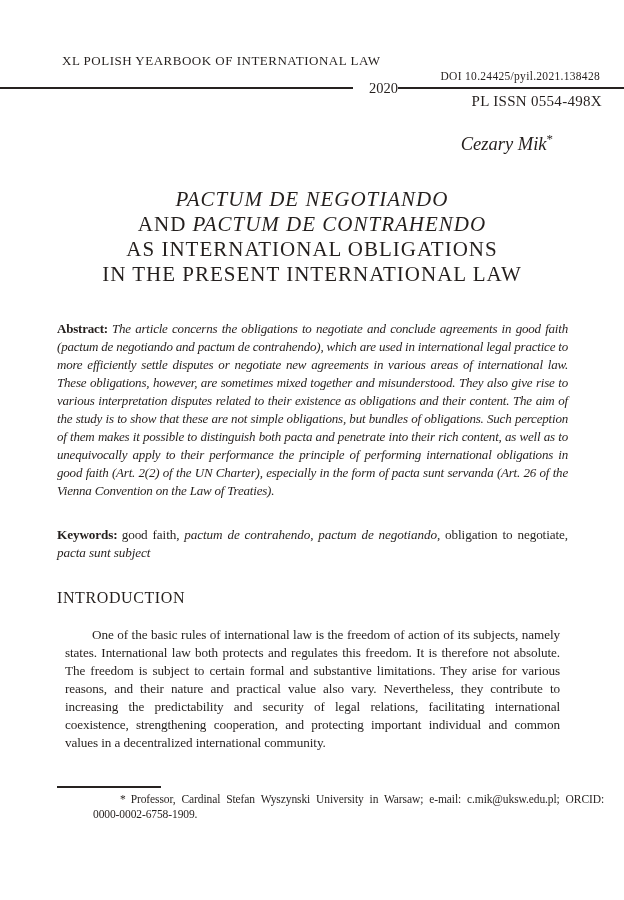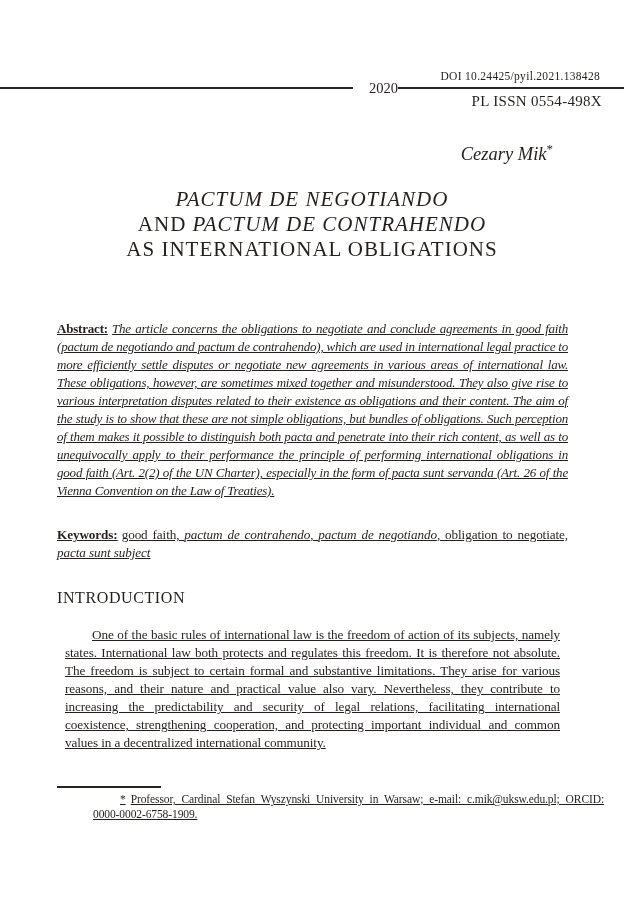--- a/index.html
+++ b/index.html
@@ -27,32 +27,32 @@
   .doi-label {
     position: absolute; right: 24px; top: 70px;
     font-size: 11.5px; letter-spacing: 0.3px; white-space: nowrap;
   }
   .issn-label {
     position: absolute; right: 22px; top: 93px;
     font-size: 15px; letter-spacing: 0.3px; white-space: nowrap;
   }
   
   .author {
-    position: absolute; right: 71px; top: 141px;
+    position: absolute; right: 71px; top: 131px;
     font-style: italic; font-size: 18.5px; white-space: nowrap;
   }
   .author sup { font-size: 70%; font-style: normal; }
   .article-title {
     position: absolute; left: 0; right: 0; top: 187px;
     text-align: center; font-size: 21px; line-height: 25px;
     letter-spacing: 1px;
   }
   .article-title .i { font-style: italic; }
   
-  .textcol { position: absolute; left: 57px; width: 511px; text-decoration: underline; }
+  .textcol { position: absolute; left: 57px; width: 511px; }
   .abstract {
     top: 320px; font-size: 13px; line-height: 18px;
     letter-spacing: -0.2px; text-align: justify;
   }
   .abstract .seg { font-style: italic; }
   .lead-label { font-weight: bold; font-style: normal; margin-right: 4px; }
   .keywords {
     top: 526px; font-size: 13.2px; line-height: 18px;
     letter-spacing: -0.1px; text-align: justify;
   }
@@ -77,32 +77,34 @@
     top: 792px; font-size: 11.5px; line-height: 15px;
     letter-spacing: -0.1px; text-align: justify; text-indent: 27px; margin-left: 36px;
   }
   .fn-marker { margin-right: 5px; }
 </style>
 </head>
 <body>
 
 <div class="page">
 
+  <div class="journal-title">XL POLISH YEARBOOK OF INTERNATIONAL LAW</div>
   <div class="rule rule-left"></div>
   <div class="rule rule-right"></div>
   <div class="year-label">2020</div>
   <div class="doi-label">DOI 10.24425/pyil.2021.138428</div>
   <div class="issn-label">PL ISSN 0554-498X</div>
 
   <div class="author"><span>Cezary Mik</span><sup>*</sup></div>
 
   <div class="article-title">
     <div><span class="i">PACTUM DE NEGOTIANDO</span></div>
     <div><span>AND </span><span class="i">PACTUM DE CONTRAHENDO</span></div>
     <div><span>AS INTERNATIONAL OBLIGATIONS</span></div>
+    <div><span>IN THE PRESENT INTERNATIONAL LAW</span></div>
   </div>
 
   <div class="textcol abstract" style="position:absolute">
     <span class="lead-label">Abstract:</span><span class="seg"><span class="i">The article concerns the obligations to negotiate and conclude agreements in good faith (pactum de negotiando and pactum de contrahendo), which are used in international legal practice to more efficiently settle disputes or negotiate new agreements in various areas of international law. These obligations, however, are sometimes mixed together and misunderstood. They also give rise to various interpretation disputes related to their existence as obligations and their content. The aim of the study is to show that these are not simple obligations, but bundles of obligations. Such perception of them makes it possible to distinguish both pacta and penetrate into their rich content, as well as to unequivocally apply to their performance the principle of performing international obligations in good faith (Art. 2(2) of the UN Charter), especially in the form of pacta sunt servanda (Art. 26 of the Vienna Convention on the Law of Treaties).</span></span>
   </div>
 
   <div class="textcol keywords" style="position:absolute">
     <span class="lead-label">Keywords:</span><span><span>good faith, </span><span class="i">pactum de contrahendo</span><span>, </span><span class="i">pactum de negotiando</span><span>, obligation to negotiate, </span><span class="i">pacta sunt subject</span></span>
   </div>
 

